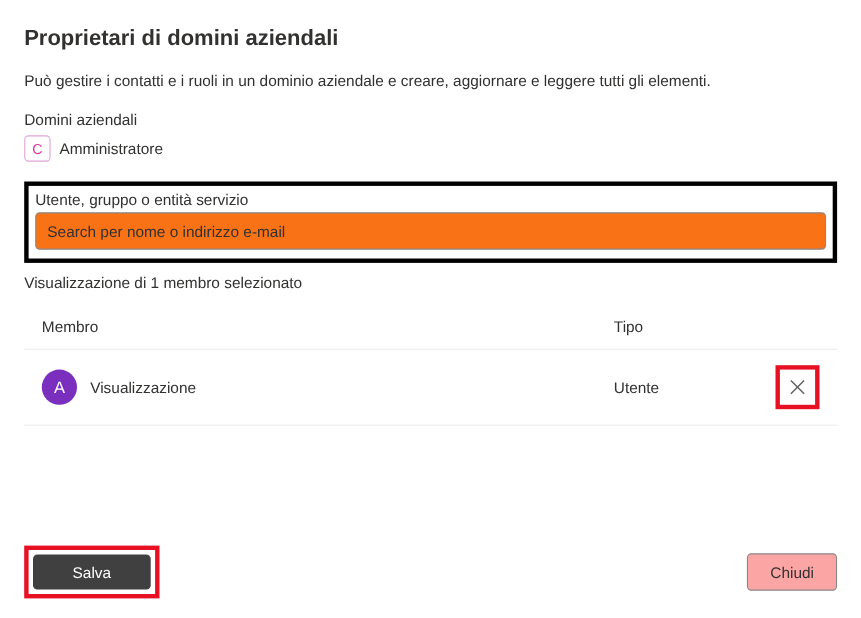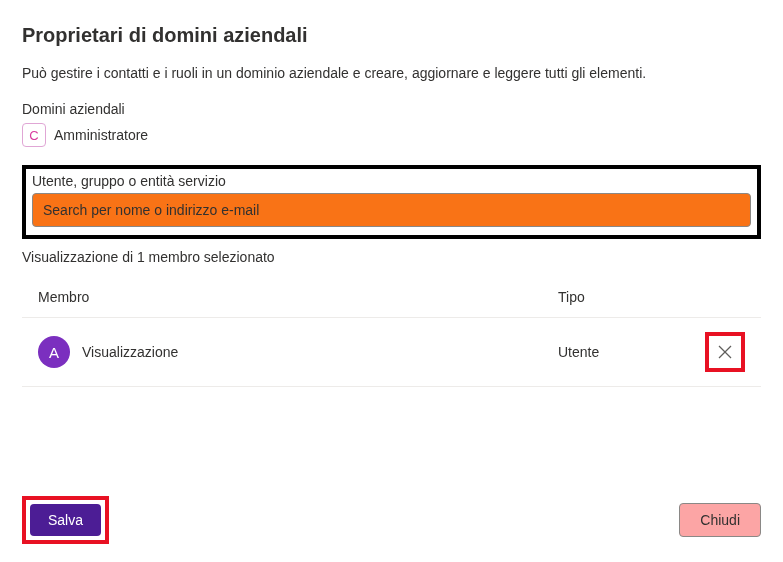--- a/index.html
+++ b/index.html
@@ -139,24 +139,24 @@
       display: flex;
       justify-content: space-between;
       align-items: center;
     }
     .highlight-box-save {
       border: 4px solid #e81123;
       padding: 4px;
       display: inline-block;
     }
     .btn-primary {
-      background: #4c1d95;
+      background: #404040;
       color: #fff;
       border: none;
-      padding: 8px 18px;
+      padding: 8px 36px;
       font-size: 14px;
       border-radius: 4px;
       cursor: pointer;
       font-family: inherit;
     }
     .btn-secondary {
       background: #fca5a5;
       color: #323130;
       border: 1px solid #8a8886;
       padding: 8px 20px;

